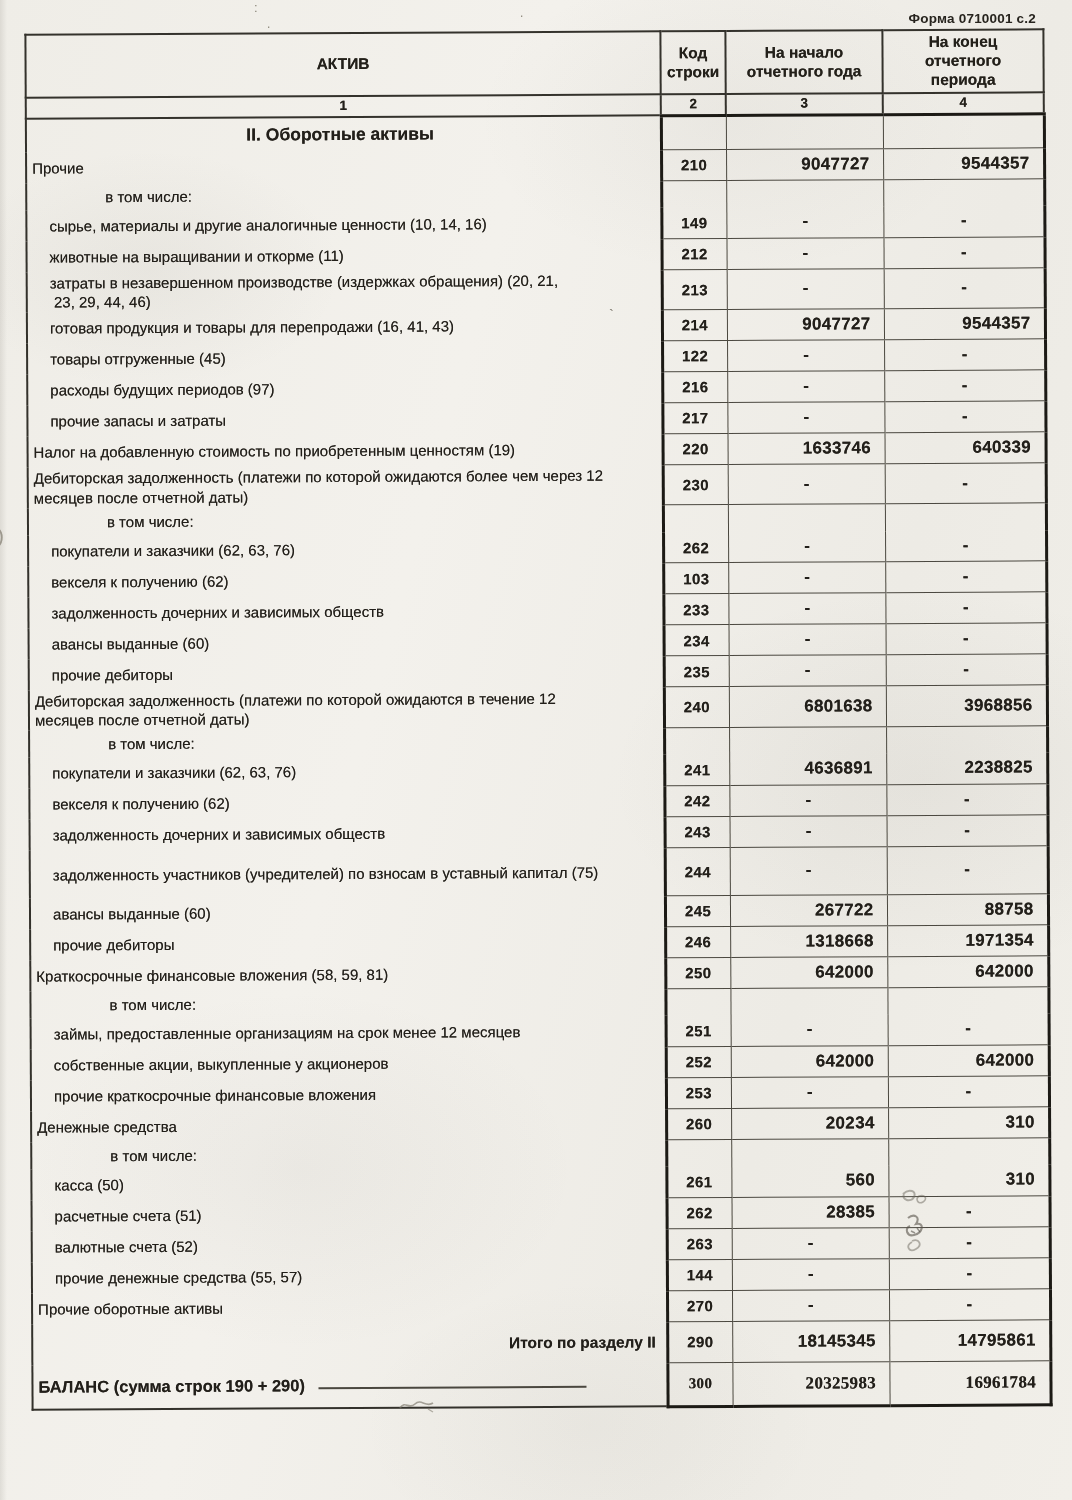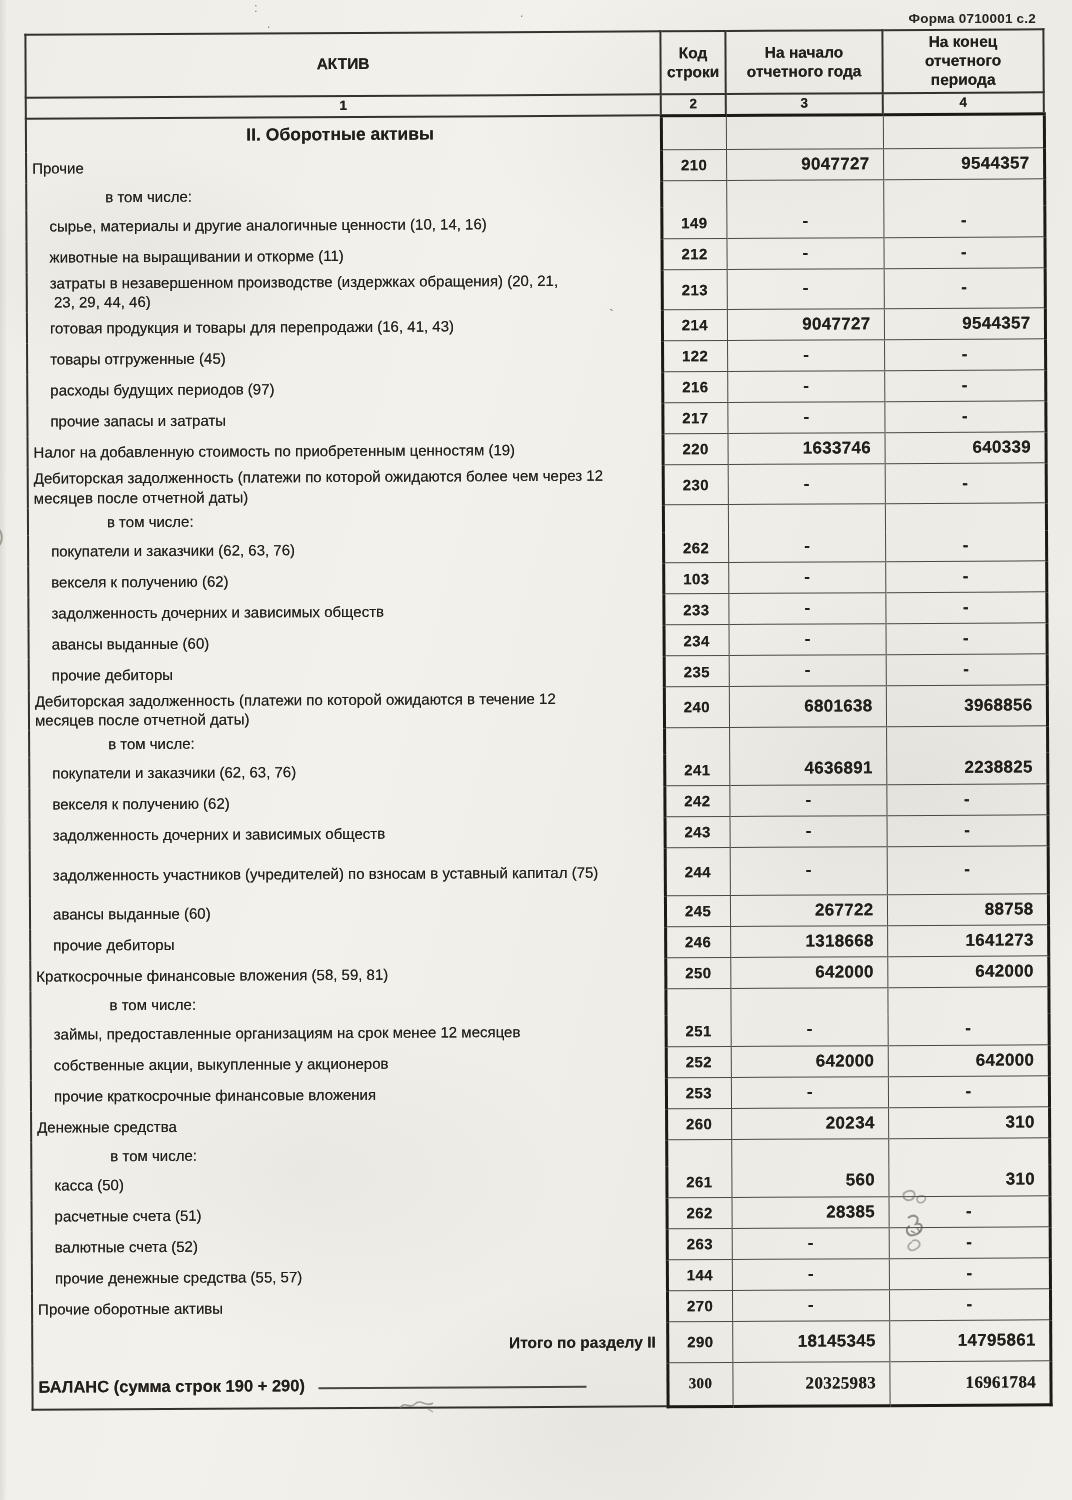--- a/index.html
+++ b/index.html
@@ -279,21 +279,21 @@
           <tr class="r-item">
             <td class="c1 ind1"><span class="lbl">авансы выданные (60)</span></td>
             <td class="c2">245</td>
             <td class="c3">267722</td>
             <td class="c4">88758</td>
           </tr>
           <tr class="r-item">
             <td class="c1 ind1"><span class="lbl">прочие дебиторы</span></td>
             <td class="c2">246</td>
             <td class="c3">1318668</td>
-            <td class="c4">1641273</td>
+            <td class="c4">1971354</td>
           </tr>
           <tr class="r-item">
             <td class="c1 ind0"><span class="lbl">Краткосрочные финансовые вложения (58, 59, 81)</span></td>
             <td class="c2">250</td>
             <td class="c3">642000</td>
             <td class="c4">642000</td>
           </tr>
           <tr class="r-subheader">
             <td class="c1 ind2"><span class="lbl">в том числе:</span></td>
             <td class="c2"></td>

